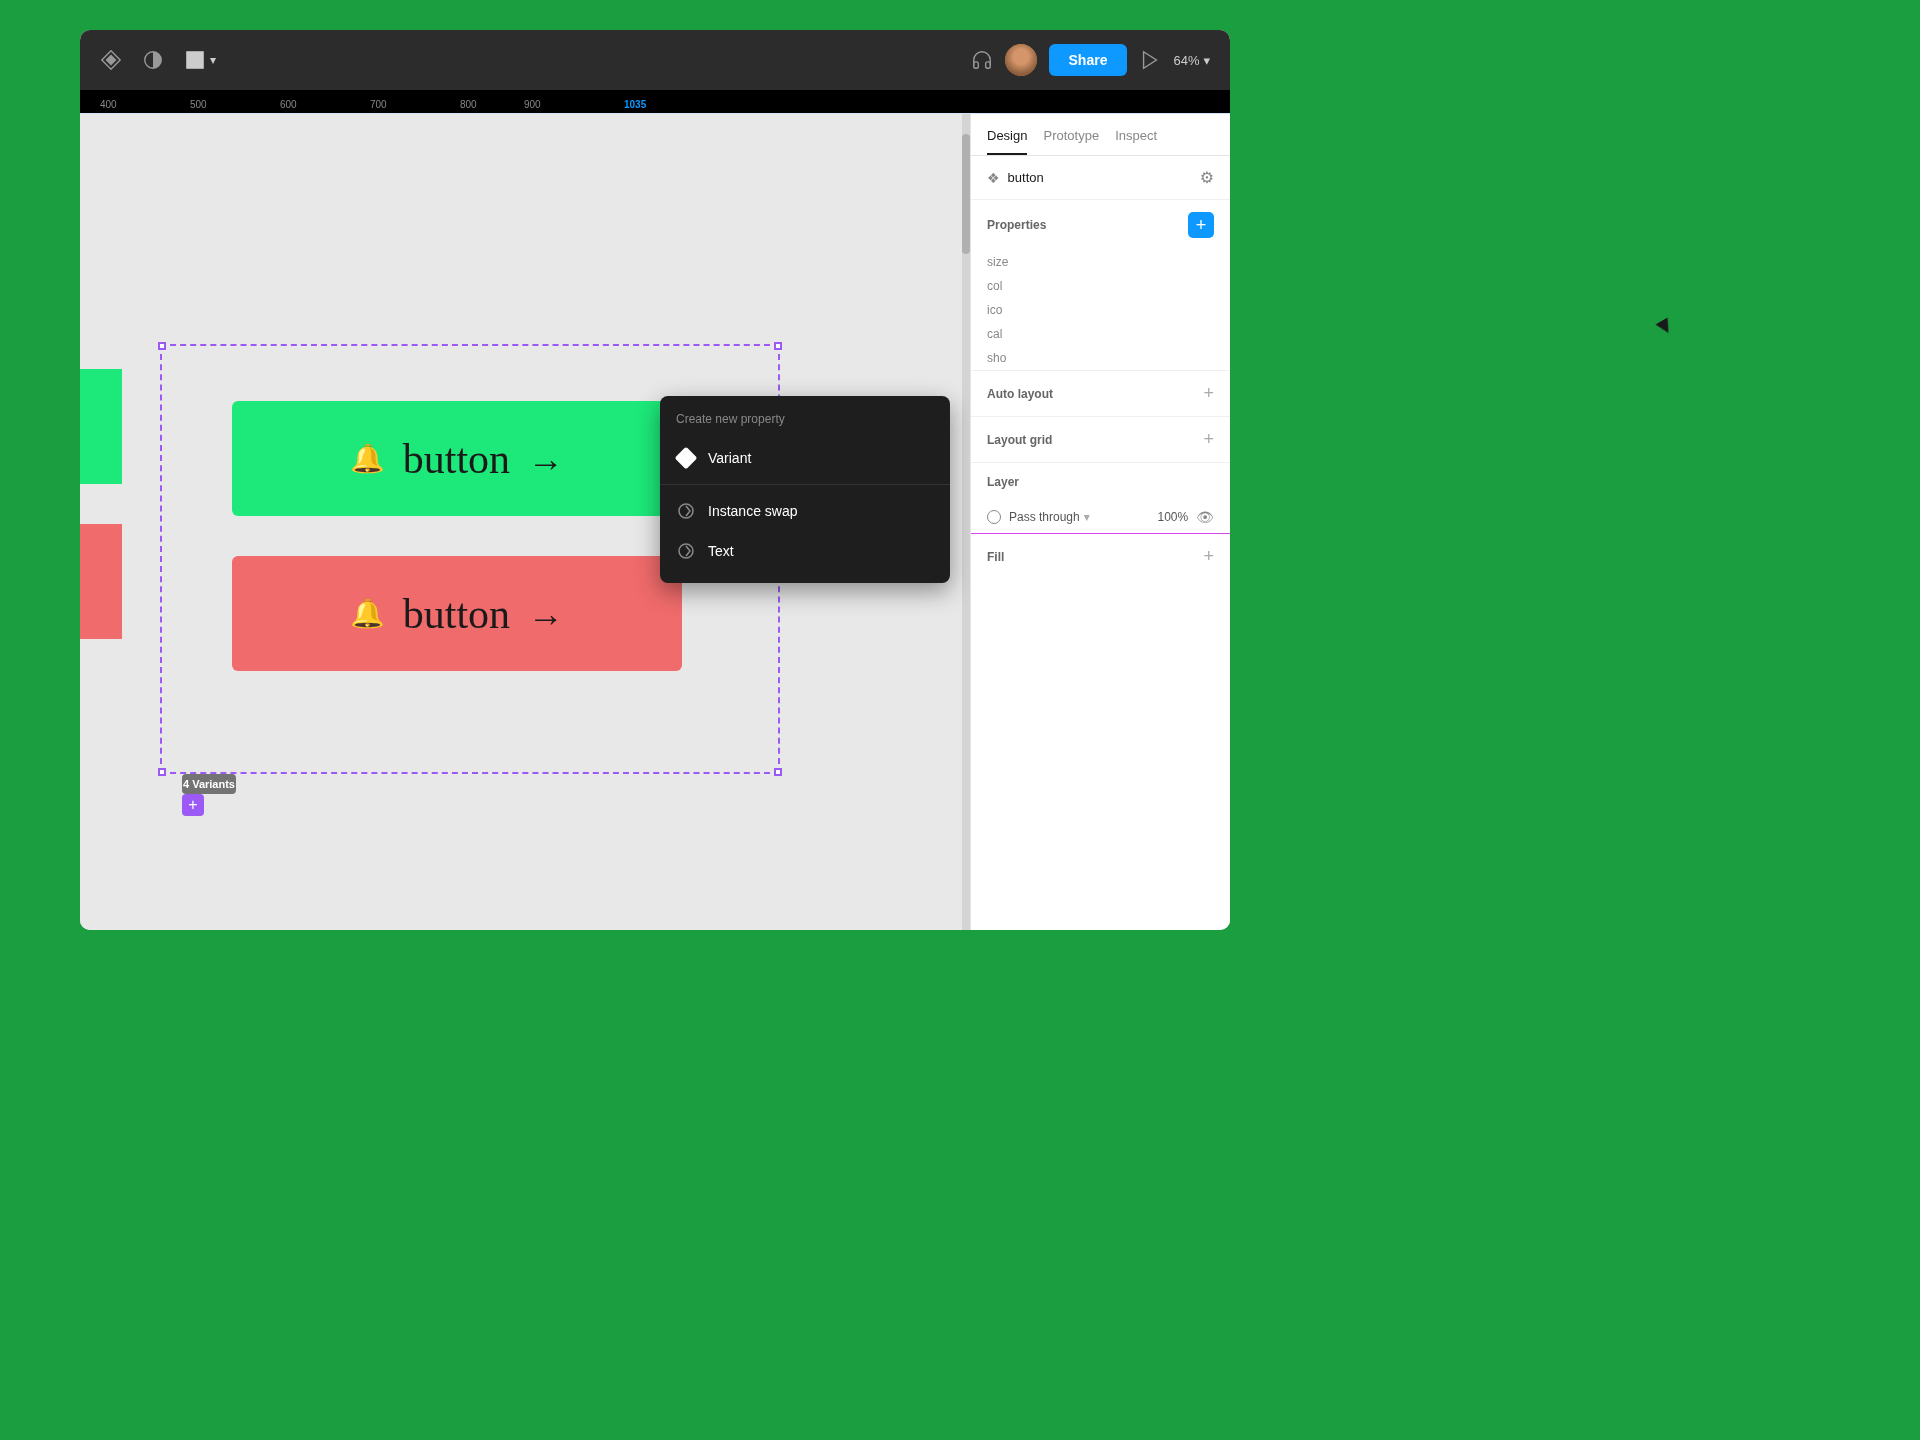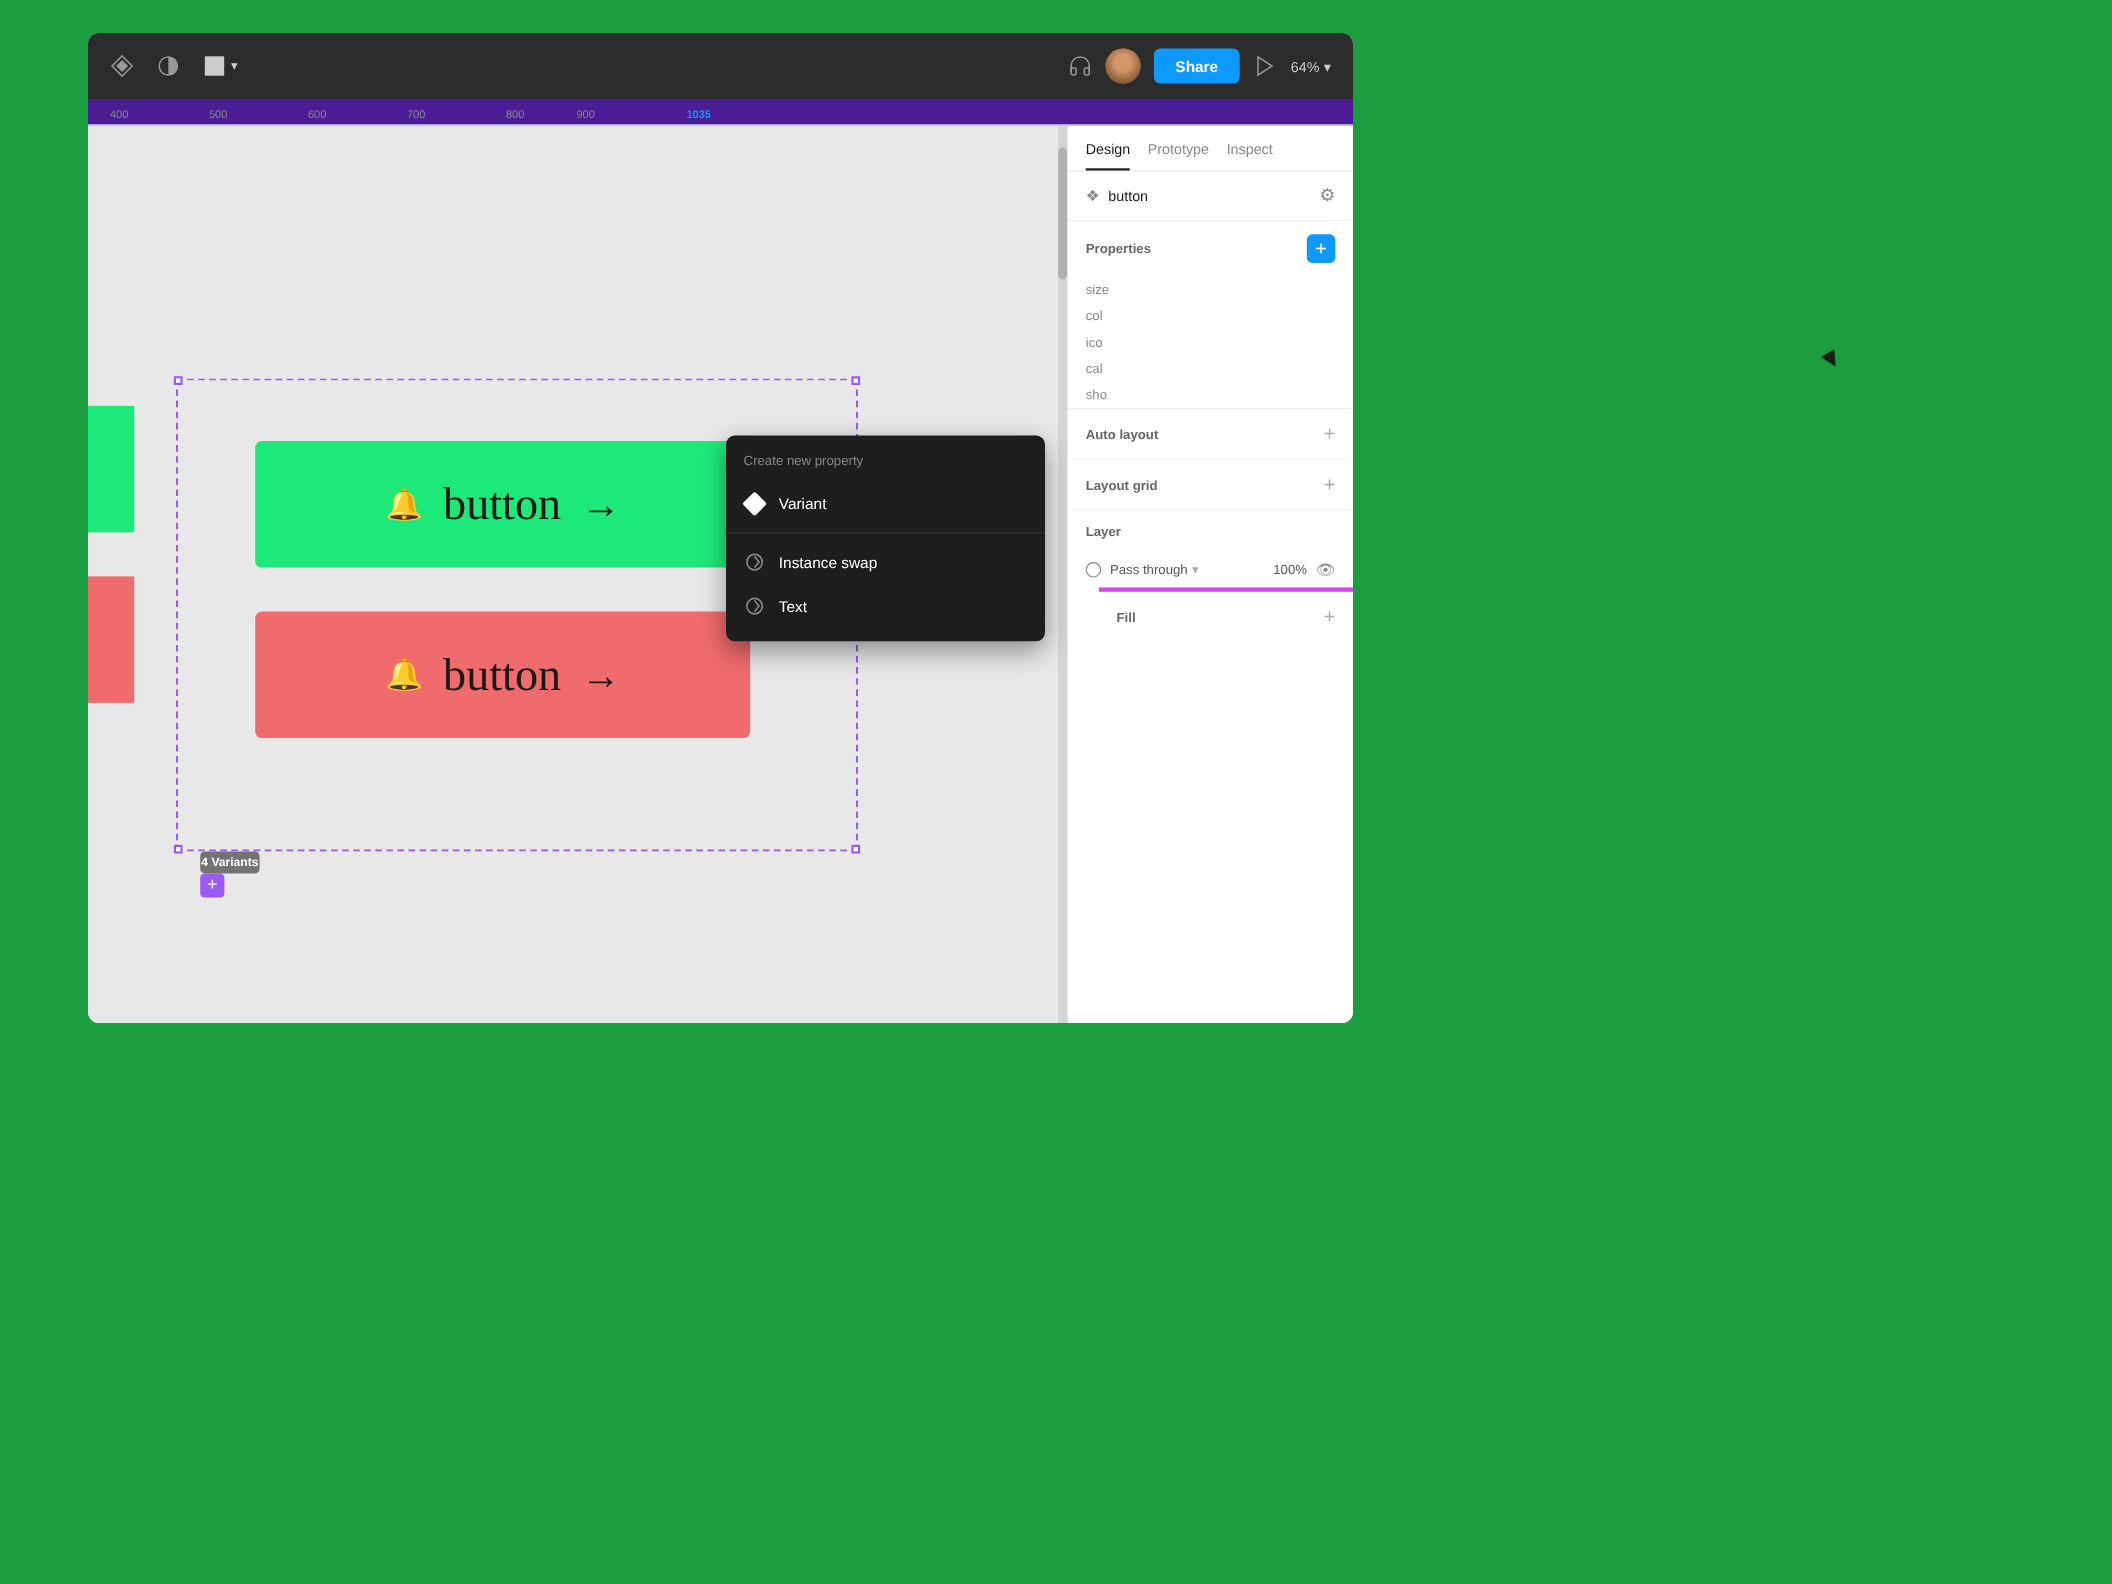--- a/index.html
+++ b/index.html
@@ -102,21 +102,21 @@
     .zoom-label {
       color: #ccc;
       font-size: 13px;
       display: flex;
       align-items: center;
       gap: 4px;
     }
 
     
     .ruler {
-      background: #4c1d95;
+      background: #000000;
       height: 24px;
       display: flex;
       align-items: center;
       padding: 0 0 0 0;
       position: relative;
       flex-shrink: 0;
       border-bottom: 1px solid #cce4ff;
     }
 
     .ruler-inner {
@@ -486,22 +486,21 @@
 
     .layer-icon {
       width: 14px;
       height: 14px;
       border: 1.5px solid #888;
       border-radius: 50%;
     }
 
     
     .fill-section {
-      border-top: 4px solid #d946ef;
-      margin-left: 28px;
+      border-top: 1px solid #d946ef;
     }
 
     
     .cursor {
       position: absolute;
       top: 295px;
       right: 4px;
       width: 0;
       height: 0;
       border-left: 7px solid transparent;

